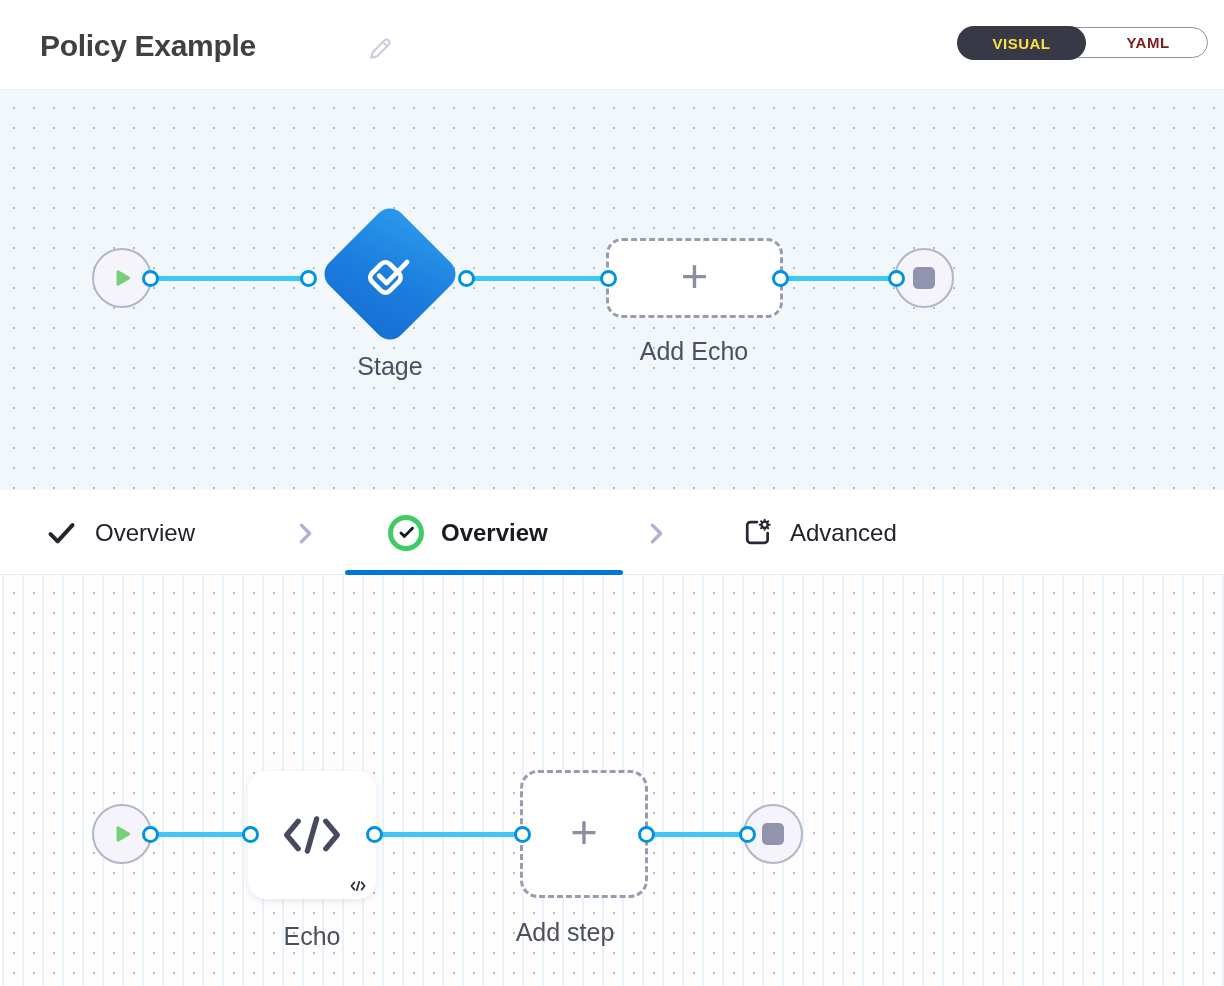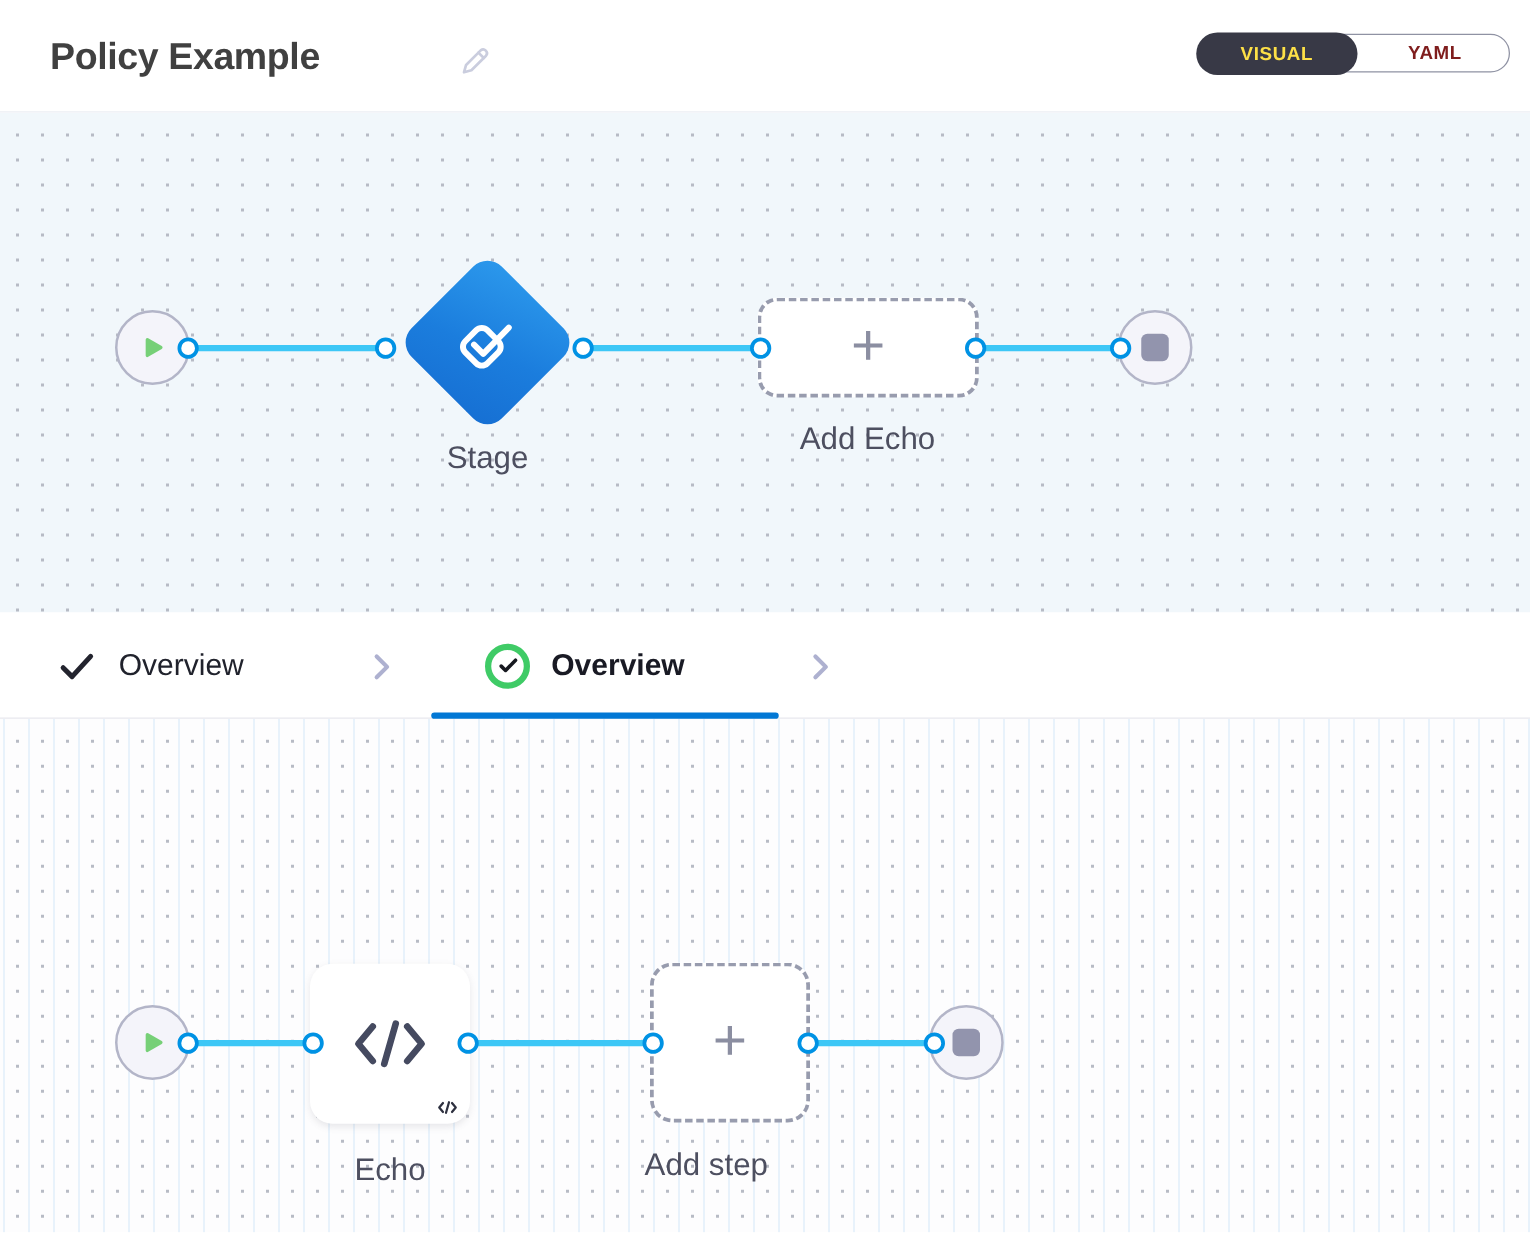--- a/index.html
+++ b/index.html
@@ -158,20 +158,39 @@
       </span>
       <span class="tab-label active">Overview</span>
     </div>
 
     <div class="tab-chevron" style="left:648px;">
       <svg viewBox="0 0 16 24" width="17" height="25" fill="none" stroke="#aeb1d0" stroke-width="3.2" stroke-linecap="round" stroke-linejoin="round">
         <path d="M4 4 l8 8 -8 8"></path>
       </svg>
     </div>
 
+    <div class="tab" style="left:742px;">
+      <span class="icon-gap">
+        <svg viewBox="0 0 26 26" width="31" height="31" fill="none" stroke="#272934" stroke-width="2.3" stroke-linecap="round">
+          <path d="M12.5 4.2 H7 a2.6 2.6 0 0 0 -2.6 2.6 V19 a2.6 2.6 0 0 0 2.6 2.6 H18.9 a2.6 2.6 0 0 0 2.6 -2.6 V13.5"></path>
+          <circle cx="19" cy="6.5" r="2.6" stroke-width="2"></circle>
+          <g stroke-width="1.7">
+            <line x1="21.8" y1="6.5" x2="23.2" y2="6.5"></line>
+            <line x1="19" y1="3.7" x2="19" y2="2.3"></line>
+            <line x1="16.2" y1="6.5" x2="14.8" y2="6.5"></line>
+            <line x1="19" y1="9.3" x2="19" y2="10.7"></line>
+            <line x1="20.98" y1="4.52" x2="21.97" y2="3.53"></line>
+            <line x1="17.02" y1="4.52" x2="16.03" y2="3.53"></line>
+            <line x1="17.02" y1="8.48" x2="16.03" y2="9.47"></line>
+            <line x1="20.98" y1="8.48" x2="21.97" y2="9.47"></line>
+          </g>
+        </svg>
+      </span>
+      <span class="tab-label">Advanced</span>
+    </div>
 
     <div class="underline"></div>
   </div>
 
   <div class="step-canvas">
 
     <div class="endpoint" style="left:92px;top:229px;">
       <svg viewBox="0 0 24 24" width="26" height="26">
         <path d="M8.2 6.2 L18.2 12 L8.2 17.8 Z" fill="#76d077" stroke="#76d077" stroke-width="2.5" stroke-linejoin="round"></path>
       </svg>

